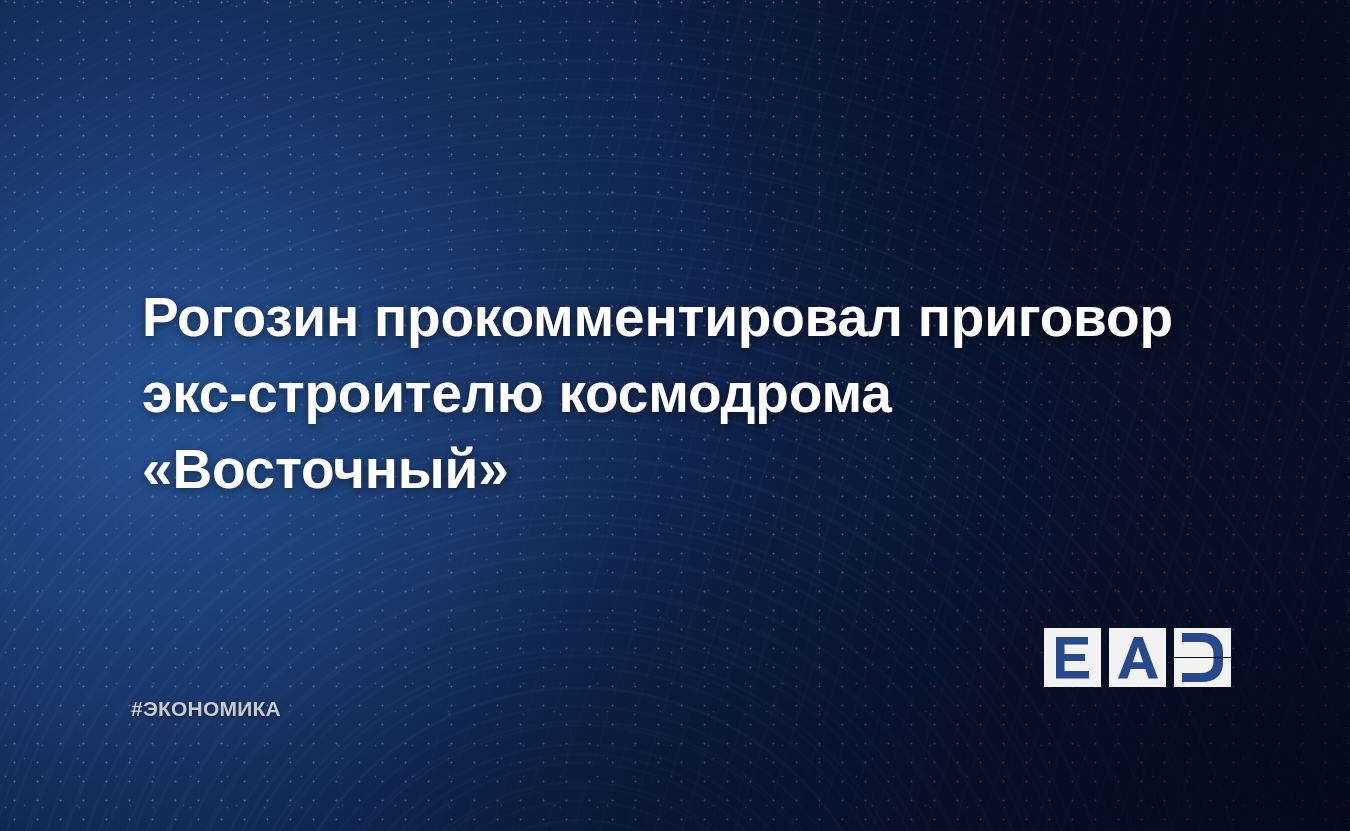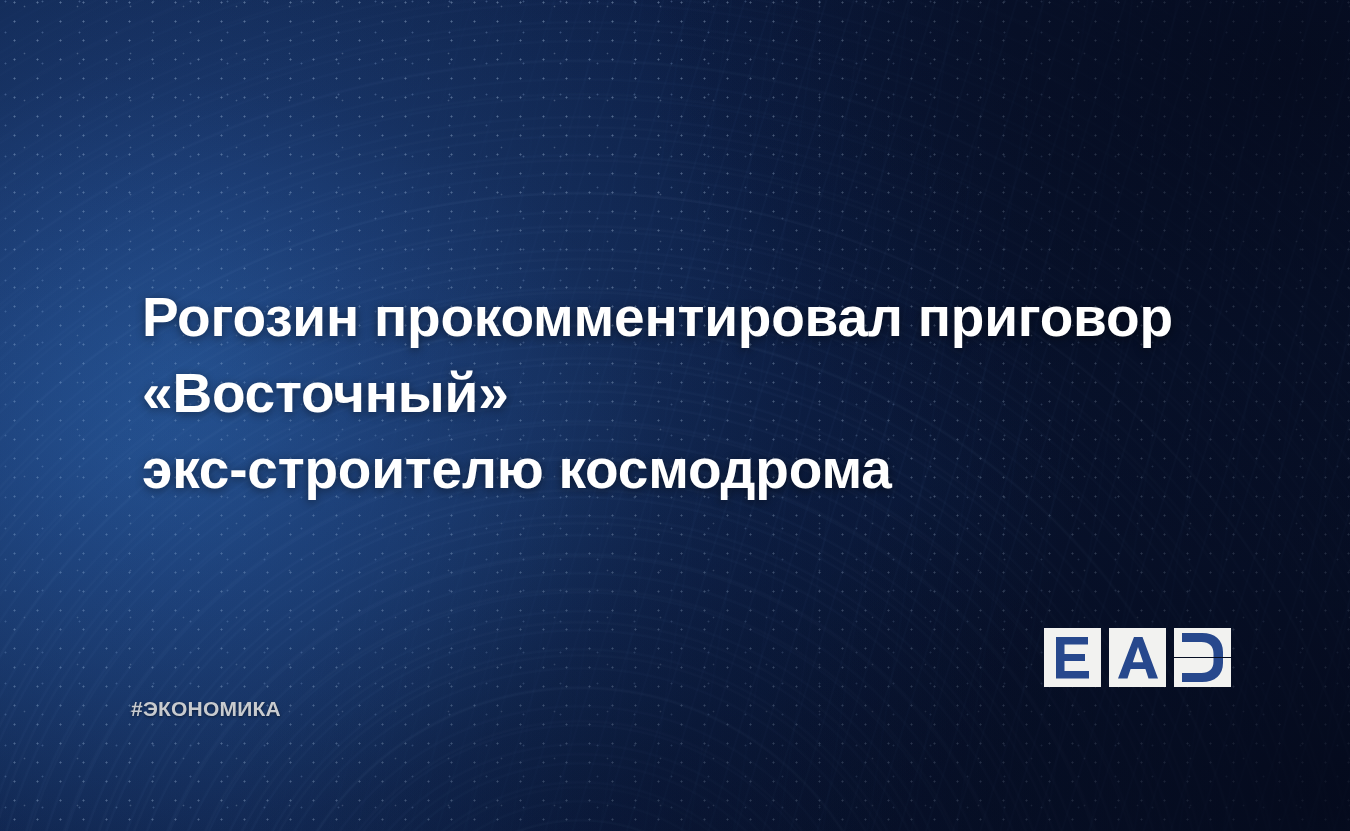--- a/index.html
+++ b/index.html
@@ -180,22 +180,22 @@
   <div class="sky-speckle"></div>
   <div class="sky-streaks"></div>
   <div class="sky-vignette"></div>
   <div class="sky-dark-wash"></div>
 
   <div class="content">
 
 
     <h1 class="headline">
       <span class="ln">Рогозин прокомментировал приговор</span>
+      <span class="ln">экс-строителю космодрома</span>
       <span class="ln">«Восточный»</span>
-      <span class="ln">экс-строителю космодрома</span>
     </h1>
 
     <div class="rubric">#ЭКОНОМИКА</div>
 
     <div class="logo">
 
       <div class="logo-tile">
         <svg width="41" height="45" viewBox="0 0 41 45" aria-hidden="true">
           <path d="M4 2 H36 V9.5 H12.5 V19 H33 V26 H12.5 V36 H37 V43.5 H4 Z" fill="#27488d"></path>
         </svg>

